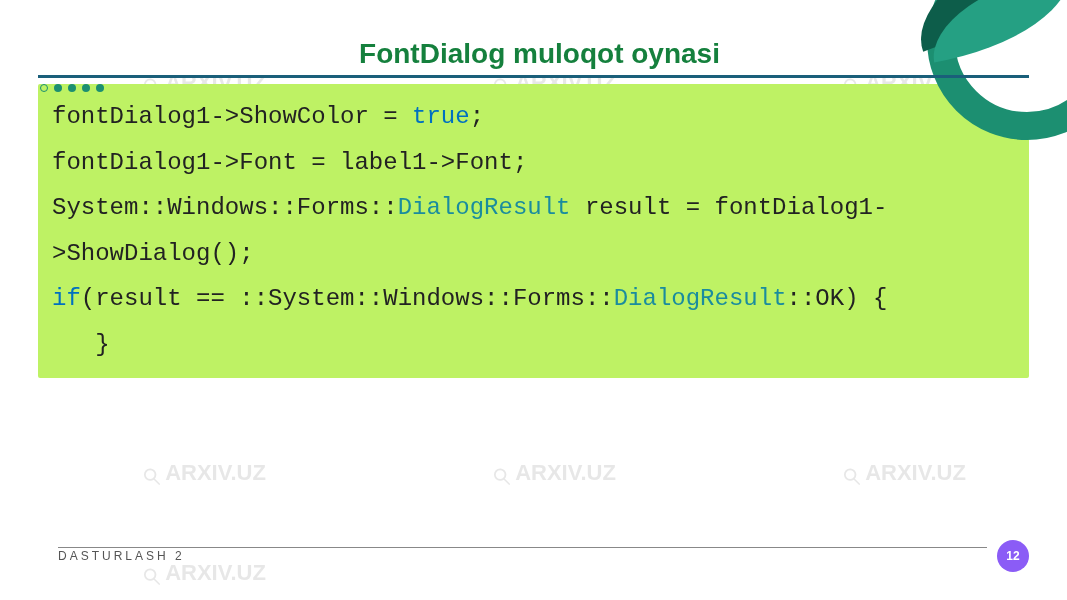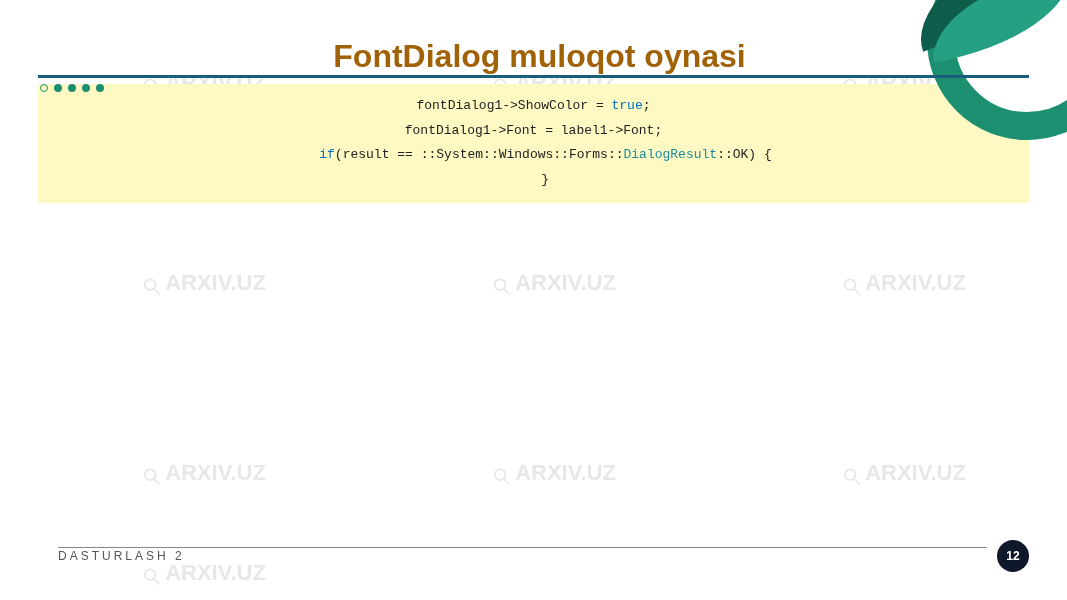--- a/index.html
+++ b/index.html
@@ -82,23 +82,23 @@
 transform: rotate(-10deg);
 }
 
 
 .title {
 position: absolute;
 top: 38px;
 left: 12px;
 right: 0;
 text-align: center;
-font-size: 32px;
+font-size: 28px;
 font-weight: bold;
-color: #a16207;
+color: #15803d;
 z-index: 3;
 }
 .title-underline {
 position: absolute;
 top: 75px;
 left: 38px;
 right: 38px;
 height: 3px;
 background: #1a5f7a;
 z-index: 3;
@@ -120,34 +120,33 @@
 }
 .dot.outline { border: 1.5px solid #1c8f71; background: transparent; }
 .dot.filled { background: #1c8f71; }
 
 
 .code-block {
 position: absolute;
 top: 84px;
 left: 38px;
 right: 38px;
-background: #fef9c3;
+background: #bef264;
 padding: 10px 14px;
 font-family: Consolas, 'Courier New', monospace;
-font-size: 13px;
+font-size: 24px;
 line-height: 1.9;
 color: #222;
 z-index: 1;
 border-radius: 2px;
-text-align: center;
 }
 .code-block .code-line { white-space: pre-wrap; }
 .kw-true { color: #0070c0; }
 .kw-type { color: #1a8c9e; }
-.kw-if { color: #0070c0; margin-left: 24px; }
+.kw-if { color: #0070c0; }
 .kw-enum { color: #1a8c9e; }
 
 
 .footer {
 position: absolute;
 bottom: 28px;
 left: 58px;
 right: 38px;
 display: flex;
 align-items: center;
@@ -165,21 +164,21 @@
 }
 .footer-text {
 font-size: 12px;
 letter-spacing: 3px;
 color: #555;
 }
 .page-badge {
 width: 32px;
 height: 32px;
 border-radius: 50%;
-background: #0f172a;
+background: #8b5cf6;
 color: #fff;
 display: flex;
 align-items: center;
 justify-content: center;
 font-size: 12px;
 font-weight: bold;
 }
 </style>
 </head>
 <body>
@@ -238,20 +237,21 @@
   <div class="dot outline"></div>
   <div class="dot filled"></div>
   <div class="dot filled"></div>
   <div class="dot filled"></div>
   <div class="dot filled"></div>
 </div>
 
 <div class="code-block">
   <div class="code-line"><span>fontDialog1-&gt;ShowColor = </span><span class="kw-true">true</span><span>;</span></div>
   <div class="code-line">fontDialog1-&gt;Font = label1-&gt;Font;</div>
+  <div class="code-line"><span>System::Windows::Forms::</span><span class="kw-type">DialogResult</span><span> result = fontDialog1-&gt;ShowDialog();</span></div>
   <div class="code-line"><span class="kw-if">if</span><span>(result == ::System::Windows::Forms::</span><span class="kw-enum">DialogResult</span><span>::OK) {</span></div>
   <div class="code-line">   }</div>
 </div>
 
 <div class="footer-line"></div>
 <div class="footer">
   <div class="footer-text">DASTURLASH 2</div>
   <div class="page-badge">12</div>
 </div>
 

